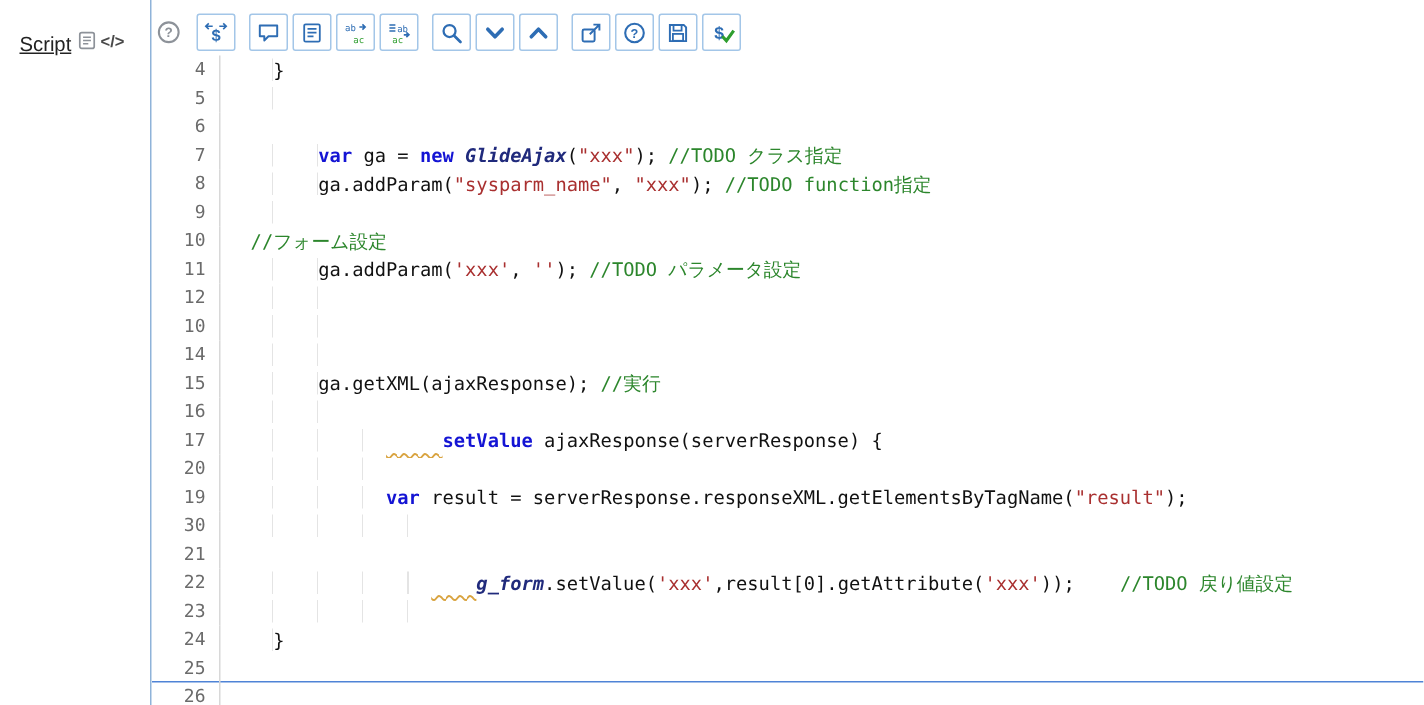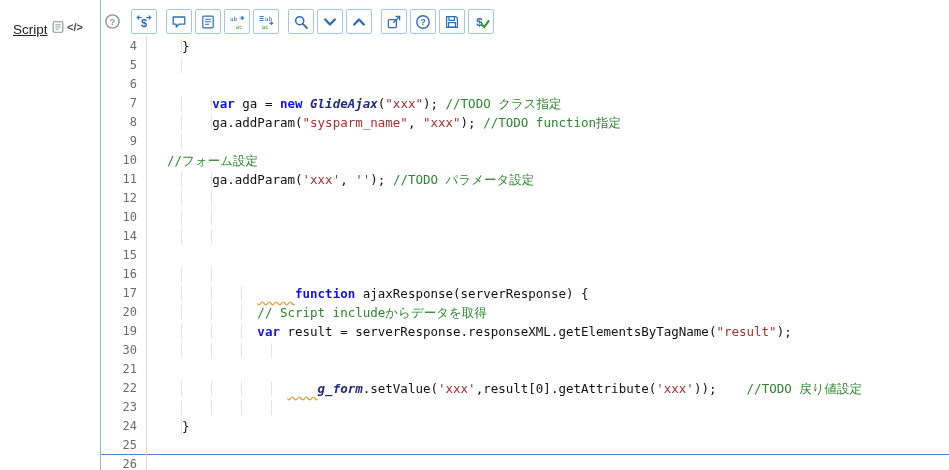--- a/index.html
+++ b/index.html
@@ -200,32 +200,33 @@
       <div class="line-row">
         <div class="gutter">10</div>
         <pre class="code"><span class="tok-ws">&nbsp;&nbsp;&nbsp;&nbsp;&nbsp;&nbsp;&nbsp;&nbsp;</span></pre>
       </div>
       <div class="line-row">
         <div class="gutter">14</div>
         <pre class="code"><span class="tok-ws">&nbsp;&nbsp;&nbsp;&nbsp;&nbsp;&nbsp;&nbsp;&nbsp;</span></pre>
       </div>
       <div class="line-row">
         <div class="gutter">15</div>
+        <pre class="code"><span class="tok-ws">&nbsp;&nbsp;&nbsp;&nbsp;&nbsp;&nbsp;&nbsp;&nbsp;</span><span class="tok-plain">ga.getXML(ajaxResponse); </span><span class="tok-com">//実行</span></pre>
       </div>
       <div class="line-row">
         <div class="gutter">16</div>
         <pre class="code"><span class="tok-ws">&nbsp;&nbsp;&nbsp;&nbsp;&nbsp;&nbsp;&nbsp;&nbsp;</span></pre>
       </div>
       <div class="line-row">
         <div class="gutter">17</div>
-        <pre class="code"><span class="tok-ws">&nbsp;&nbsp;&nbsp;&nbsp;&nbsp;&nbsp;&nbsp;&nbsp;&nbsp;&nbsp;&nbsp;&nbsp;&nbsp;&nbsp;</span><span class="tok-warn">&nbsp;&nbsp;&nbsp;&nbsp;&nbsp;</span><span class="tok-kw">function</span><span class="tok-plain"> ajaxResponse(serverResponse) {</span></pre>
+        <pre class="code"><span class="tok-ws">&nbsp;&nbsp;&nbsp;&nbsp;&nbsp;&nbsp;&nbsp;&nbsp;&nbsp;&nbsp;&nbsp;&nbsp;&nbsp;&nbsp;</span><span class="tok-warn">&nbsp;&nbsp;&nbsp;&nbsp;&nbsp;</span><span class="tok-kw">setValue</span><span class="tok-plain"> ajaxResponse(serverResponse) {</span></pre>
       </div>
       <div class="line-row">
         <div class="gutter">20</div>
-        <pre class="code"><span class="tok-ws">&nbsp;&nbsp;&nbsp;&nbsp;&nbsp;&nbsp;&nbsp;&nbsp;&nbsp;&nbsp;&nbsp;&nbsp;&nbsp;&nbsp;</span><span class="tok-com">// Script includeからデータを取得</span></pre>
+        <pre class="code"><span class="tok-ws">&nbsp;&nbsp;&nbsp;&nbsp;&nbsp;&nbsp;&nbsp;&nbsp;&nbsp;&nbsp;&nbsp;&nbsp;&nbsp;&nbsp;</span></pre>
       </div>
       <div class="line-row">
         <div class="gutter">19</div>
         <pre class="code"><span class="tok-ws">&nbsp;&nbsp;&nbsp;&nbsp;&nbsp;&nbsp;&nbsp;&nbsp;&nbsp;&nbsp;&nbsp;&nbsp;&nbsp;&nbsp;</span><span class="tok-kw">var</span><span class="tok-plain"> result = serverResponse.responseXML.getElementsByTagName(</span><span class="tok-str">"result"</span><span class="tok-plain">);</span></pre>
       </div>
       <div class="line-row">
         <div class="gutter">30</div>
         <pre class="code"><span class="tok-ws">&nbsp;&nbsp;&nbsp;&nbsp;&nbsp;&nbsp;&nbsp;&nbsp;&nbsp;&nbsp;&nbsp;&nbsp;&nbsp;&nbsp;&nbsp;&nbsp;</span></pre>
       </div>
       <div class="line-row">

